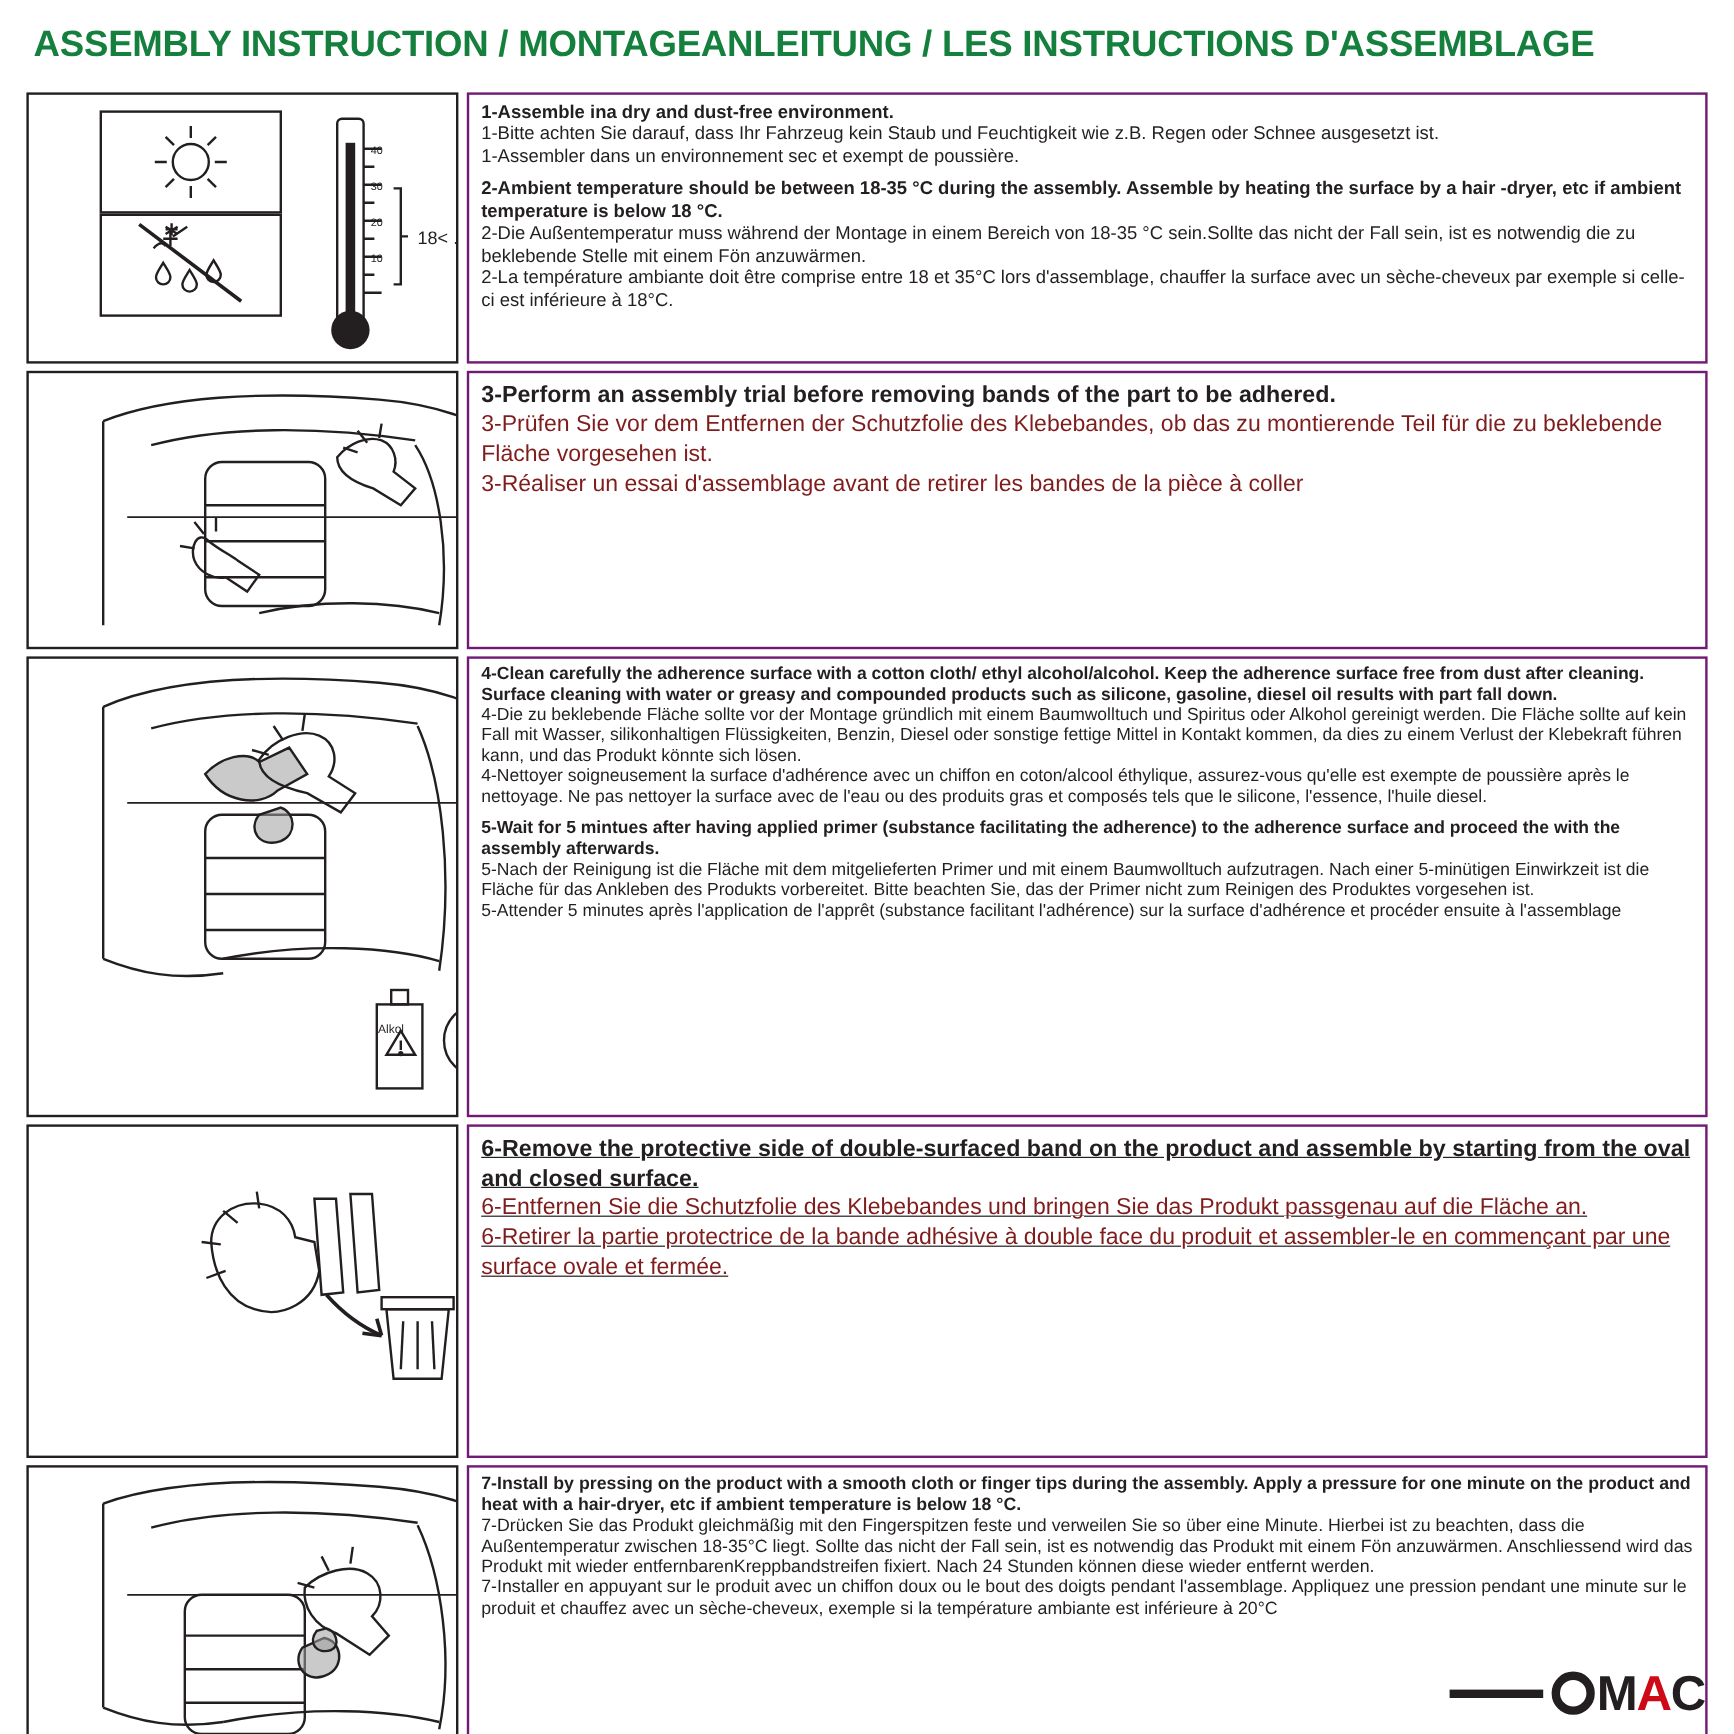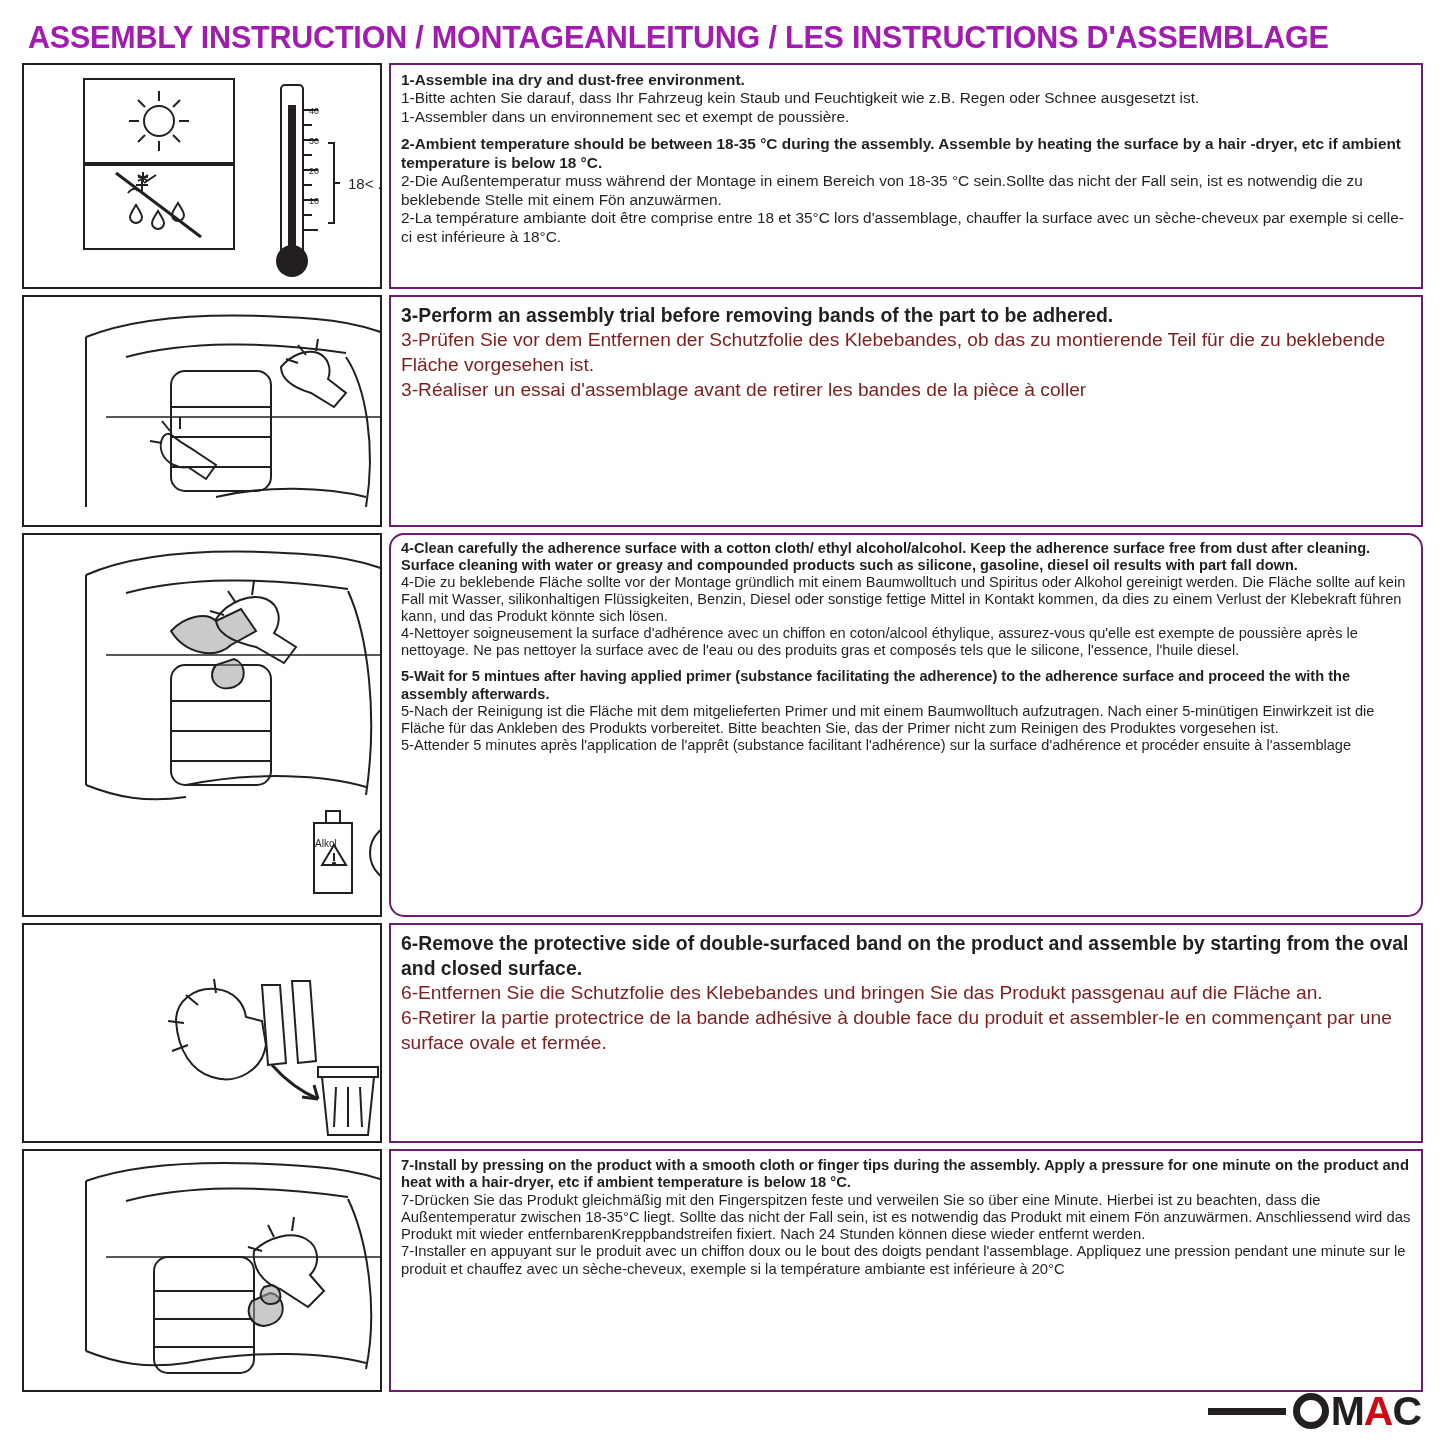--- a/index.html
+++ b/index.html
@@ -15,27 +15,27 @@
     overflow: hidden;
   }
   .page {
     position: relative;
     width: 1445px;
     height: 1445px;
     box-sizing: border-box;
     padding: 14px 22px 10px 22px;
   }
   .title {
-    color: #a21caf;
+    color: #15803d;
     font-size: 30.5px;
     font-weight: bold;
     letter-spacing: -0.2px;
     text-align: left;
     white-space: nowrap;
-    margin: 6px 0 8px 6px;
+    margin: 6px 0 22px 6px;
   }
   .rows {
     display: flex;
     flex-direction: column;
     gap: 6px;
   }
   .row {
     display: flex;
     gap: 7px;
     align-items: stretch;
@@ -72,29 +72,29 @@
   .blk { margin-bottom: 9px; }
   .blk:last-child { margin-bottom: 0; }
 
   
   .big .en { font-size: 19.4px; line-height: 1.3; }
   .big .tr { font-size: 19.2px; line-height: 1.3; color: #7f1d1d; }
 
   .r1 { height: 226px; }
   .r2 { height: 232px; }
   .r3 { height: 384px; }
-  .r4 { height: 220px; }
+  .r4 { height: 278px; text-decoration: underline; }
   .r5 { height: 243px; border-radius: 10px; }
 
   .r3 .en, .r3 .tr { font-size: 14.6px; line-height: 1.17; }
   .r5 .en, .r5 .tr { font-size: 14.8px; line-height: 1.17; }
 
   .r1 .en, .r1 .tr { font-size: 15.4px; line-height: 1.2; }
 
-  .r3 .txt { padding-top: 5px; border-radius: 15px; }
+  .r3 .txt { padding-top: 5px; }
 
   
   .logo {
     position: absolute;
     right: 24px;
     bottom: 12px;
     display: flex;
     align-items: center;
     gap: 0px;
     height: 44px;

